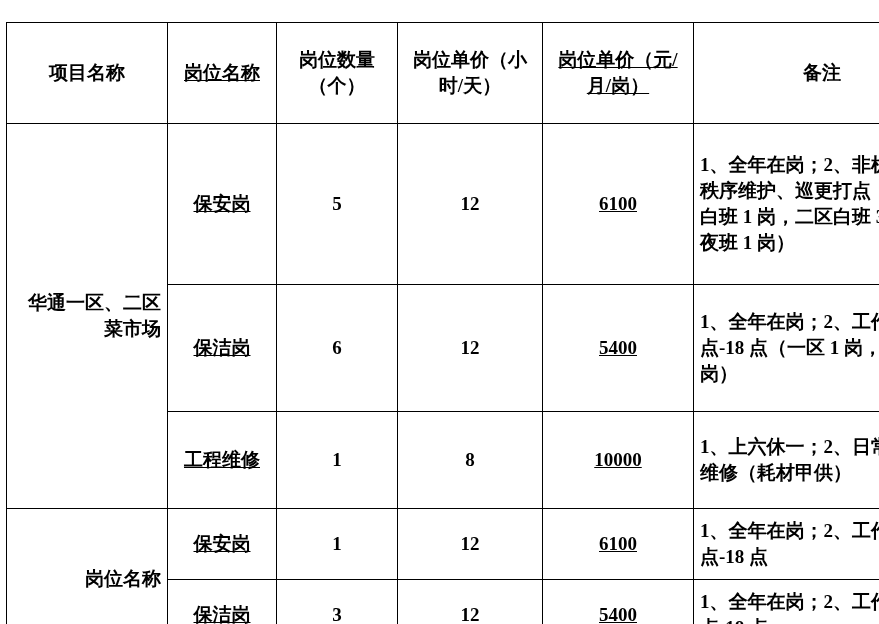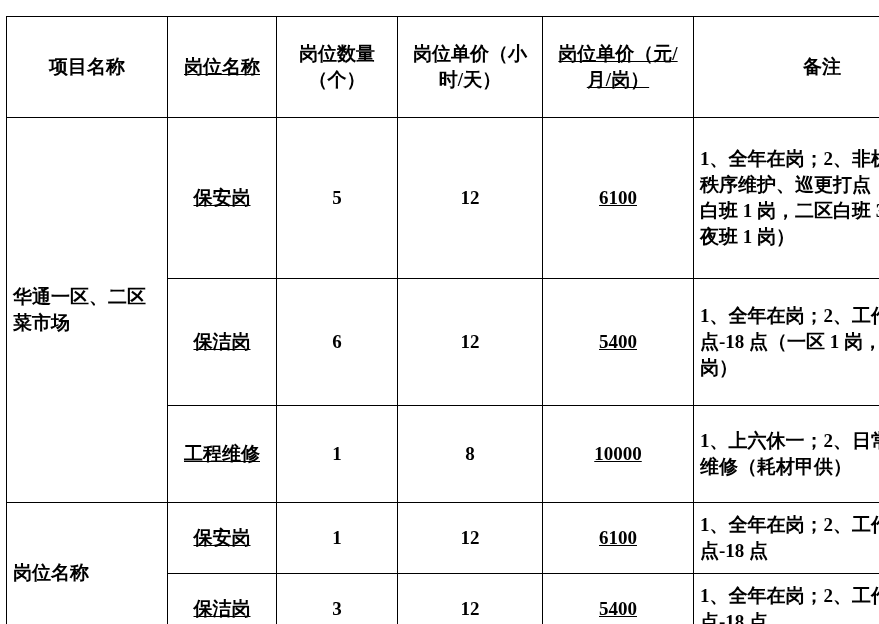--- a/index.html
+++ b/index.html
@@ -12,21 +12,21 @@
     height: 624px;
     font-family: "Liberation Serif", "DejaVu Serif", serif;
     color: #000000;
     overflow: hidden;
   }
   .page {
     position: relative;
     width: 879px;
     height: 624px;
     box-sizing: border-box;
-    padding: 16px 6px 0 6px;
+    padding: 22px 6px 0 6px;
   }
   table.staffing-table {
     border-collapse: collapse;
     table-layout: fixed;
     width: 866px;
     margin: 0;
   }
   table.staffing-table td,
   table.staffing-table th {
     border: 1px solid #000000;
@@ -56,21 +56,21 @@
   .row-sec-c td { height: 88px; }
   .row-sec-d td { height: 62px; }
   .row-sec-e td { height: 62px; }
 
   .remark-text {
     display: block;
     text-align: left;
   }
   .project-text {
     display: block;
-    text-align: left;
+    text-align: right;
   }
 </style>
 </head>
 <body>
 
 <div class="page">
   <table class="staffing-table">
     <thead>
       <tr>
         <th class="c-project">项目名称</th>

